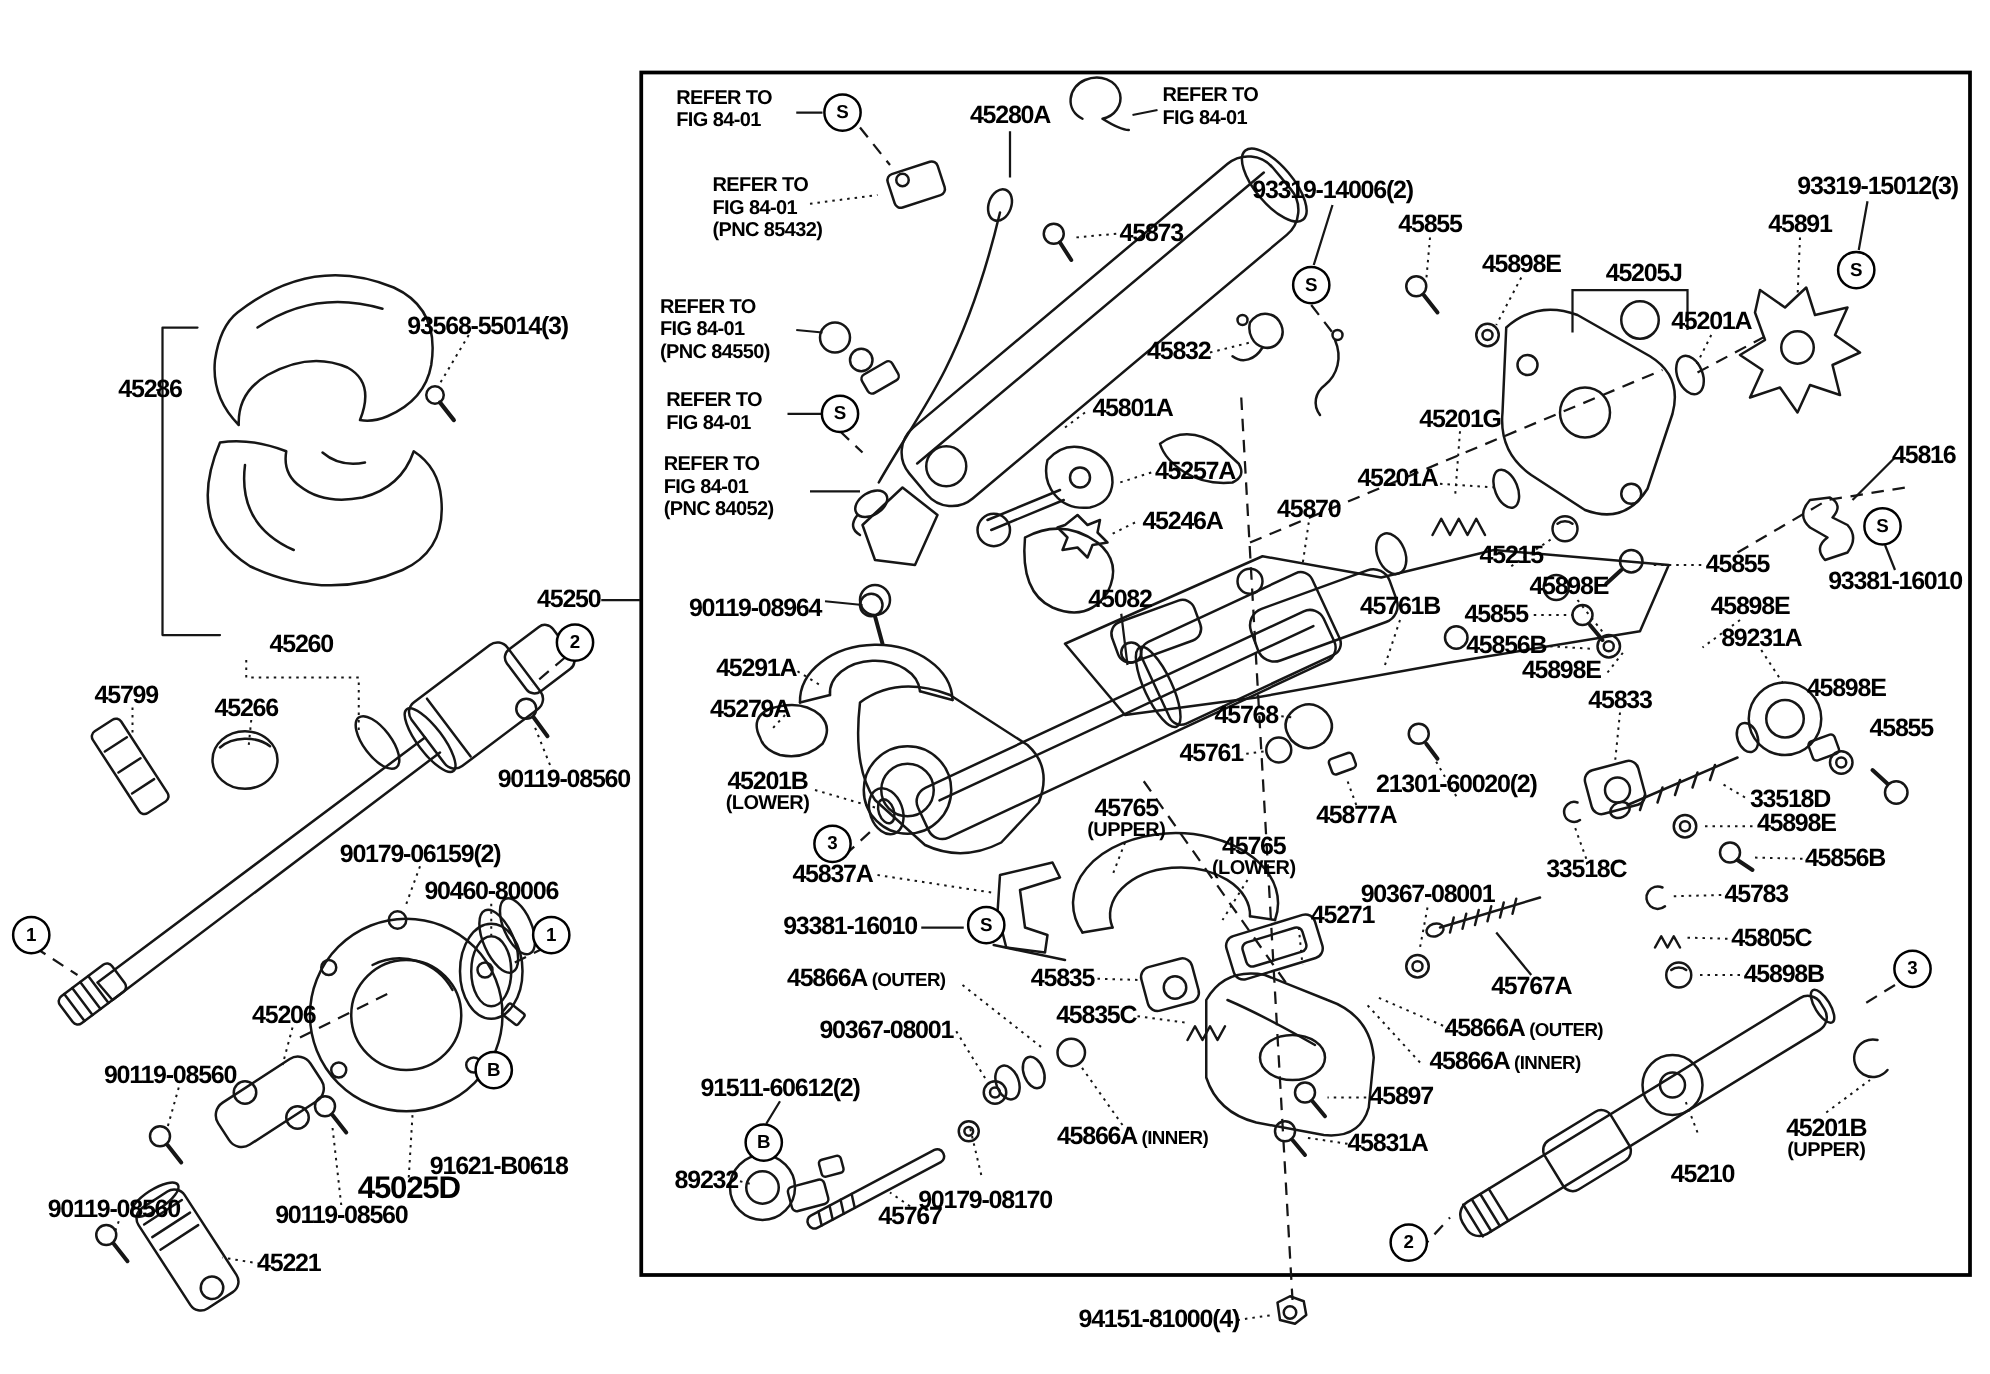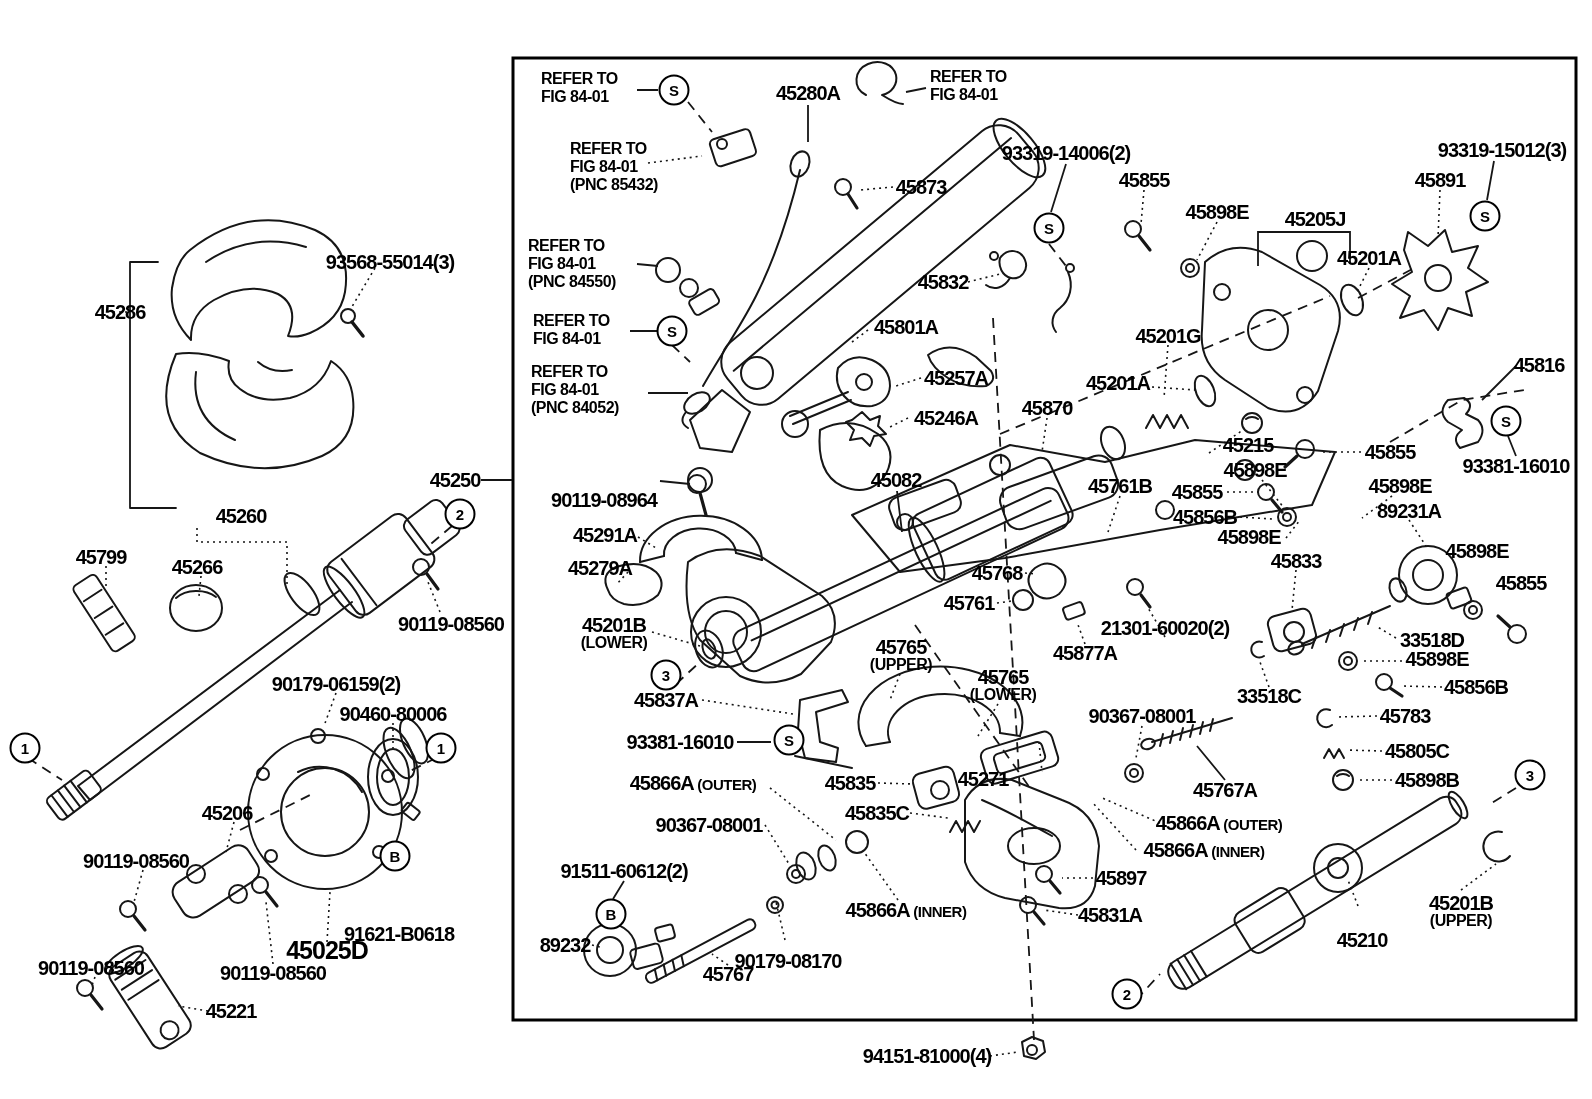--- a/index.html
+++ b/index.html
@@ -402,55 +402,55 @@
       <div class="plabel" style="left: 1066px; top: 153px;"><span>93319-14006(2)</span></div>
       <div class="plabel" style="left: 1144px; top: 180px;"><span>45855</span></div>
       <div class="plabel" style="left: 1217px; top: 212px;"><span>45898E</span></div>
       <div class="plabel" style="left: 1315px; top: 219px;"><span>45205J</span></div>
       <div class="plabel" style="left: 1369px; top: 258px;"><span>45201A</span></div>
       <div class="plabel" style="left: 1502px; top: 150px;"><span>93319-15012(3)</span></div>
       <div class="plabel" style="left: 1440px; top: 180px;"><span>45891</span></div>
       <div class="plabel" style="left: 1168px; top: 336px;"><span>45201G</span></div>
       <div class="plabel" style="left: 1118px; top: 383px;"><span>45201A</span></div>
       <div class="plabel" style="left: 1047px; top: 408px;"><span>45870</span></div>
-      <div class="plabel" style="left: 1209px; top: 445px; margin-left: 39px;"><span>45215</span></div>
+      <div class="plabel" style="left: 1209px; top: 445px;"><span>45215</span></div>
       <div class="plabel" style="left: 1255px; top: 470px;"><span>45898E</span></div>
       <div class="plabel" style="left: 1390px; top: 452px;"><span>45855</span></div>
       <div class="plabel" style="left: 1400px; top: 486px;"><span>45898E</span></div>
       <div class="plabel" style="left: 1409px; top: 511px;"><span>89231A</span></div>
       <div class="plabel" style="left: 1539px; top: 365px;"><span>45816</span></div>
       <div class="plabel" style="left: 1516px; top: 466px;"><span>93381-16010</span></div>
       <div class="plabel" style="left: 1120px; top: 486px;"><span>45761B</span></div>
       <div class="plabel" style="left: 1197px; top: 492px;"><span>45855</span></div>
       <div class="plabel" style="left: 1205px; top: 517px;"><span>45856B</span></div>
       <div class="plabel" style="left: 1249px; top: 537px;"><span>45898E</span></div>
       <div class="plabel" style="left: 1477px; top: 551px;"><span>45898E</span></div>
       <div class="plabel" style="left: 1521px; top: 583px;"><span>45855</span></div>
       <div class="plabel" style="left: 1296px; top: 561px; text-align: center;"><span>45833</span></div>
       <div class="plabel" style="left: 1432px; top: 640px;"><span>33518D</span></div>
       <div class="plabel" style="left: 1437px; top: 659px;"><span>45898E</span></div>
       <div class="plabel" style="left: 1476px; top: 687px;"><span>45856B</span></div>
       <div class="plabel" style="left: 1405px; top: 716px;"><span>45783</span></div>
       <div class="plabel" style="left: 1417px; top: 751px;"><span>45805C</span></div>
       <div class="plabel" style="left: 1427px; top: 780px;"><span>45898B</span></div>
       <div class="plabel" style="left: 1269px; top: 696px;"><span>33518C</span></div>
-      <div class="plabel" style="left: 604px; top: 500px;"><span>90119-08964</span></div>
+      <div class="plabel" style="left: 604px; top: 487px;"><span>90119-08964</span></div>
       <div class="plabel" style="left: 605px; top: 535px;"><span>45291A</span></div>
       <div class="plabel" style="left: 600px; top: 568px;"><span>45279A</span></div>
       <div class="plabel" style="left: 614px; top: 633px;"><span>45201B</span><span class="sub">(LOWER)</span></div>
       <div class="plabel" style="left: 666px; top: 700px;"><span>45837A</span></div>
       <div class="plabel" style="left: 896px; top: 480px;"><span>45082</span></div>
       <div class="plabel" style="left: 997px; top: 573px;"><span>45768</span></div>
       <div class="plabel" style="left: 969px; top: 603px;"><span>45761</span></div>
       <div class="plabel" style="left: 901px; top: 655px;"><span>45765</span><span class="sub">(UPPER)</span></div>
       <div class="plabel" style="left: 1003px; top: 685px;"><span>45765</span><span class="sub">(LOWER)</span></div>
       <div class="plabel" style="left: 1165px; top: 628px;"><span>21301-60020(2)</span></div>
       <div class="plabel" style="left: 1085px; top: 653px;"><span>45877A</span></div>
       <div class="plabel" style="left: 1142px; top: 716px;"><span>90367-08001</span></div>
-      <div class="plabel" style="left: 983px; top: 733px; margin-top: 46px;"><span>45271</span></div>
+      <div class="plabel" style="left: 1074px; top: 733px;"><span>45271</span></div>
       <div class="plabel" style="left: 680px; top: 742px;"><span>93381-16010</span></div>
       <div class="plabel" style="left: 693px; top: 783px;"><span>45866A</span><span class="suffix"> (OUTER)</span></div>
       <div class="plabel" style="left: 709px; top: 825px;"><span>90367-08001</span></div>
       <div class="plabel" style="left: 850px; top: 783px;"><span>45835</span></div>
       <div class="plabel" style="left: 877px; top: 813px;"><span>45835C</span></div>
       <div class="plabel" style="left: 624px; top: 871px;"><span>91511-60612(2)</span></div>
       <div class="plabel" style="left: 565px; top: 945px;"><span>89232</span></div>
       <div class="plabel" style="left: 728px; top: 974px;"><span>45767</span></div>
       <div class="plabel" style="left: 788px; top: 949px; margin-top: 12px;"><span>90179-08170</span></div>
       <div class="plabel" style="left: 906px; top: 910px;"><span>45866A</span><span class="suffix"> (INNER)</span></div>

